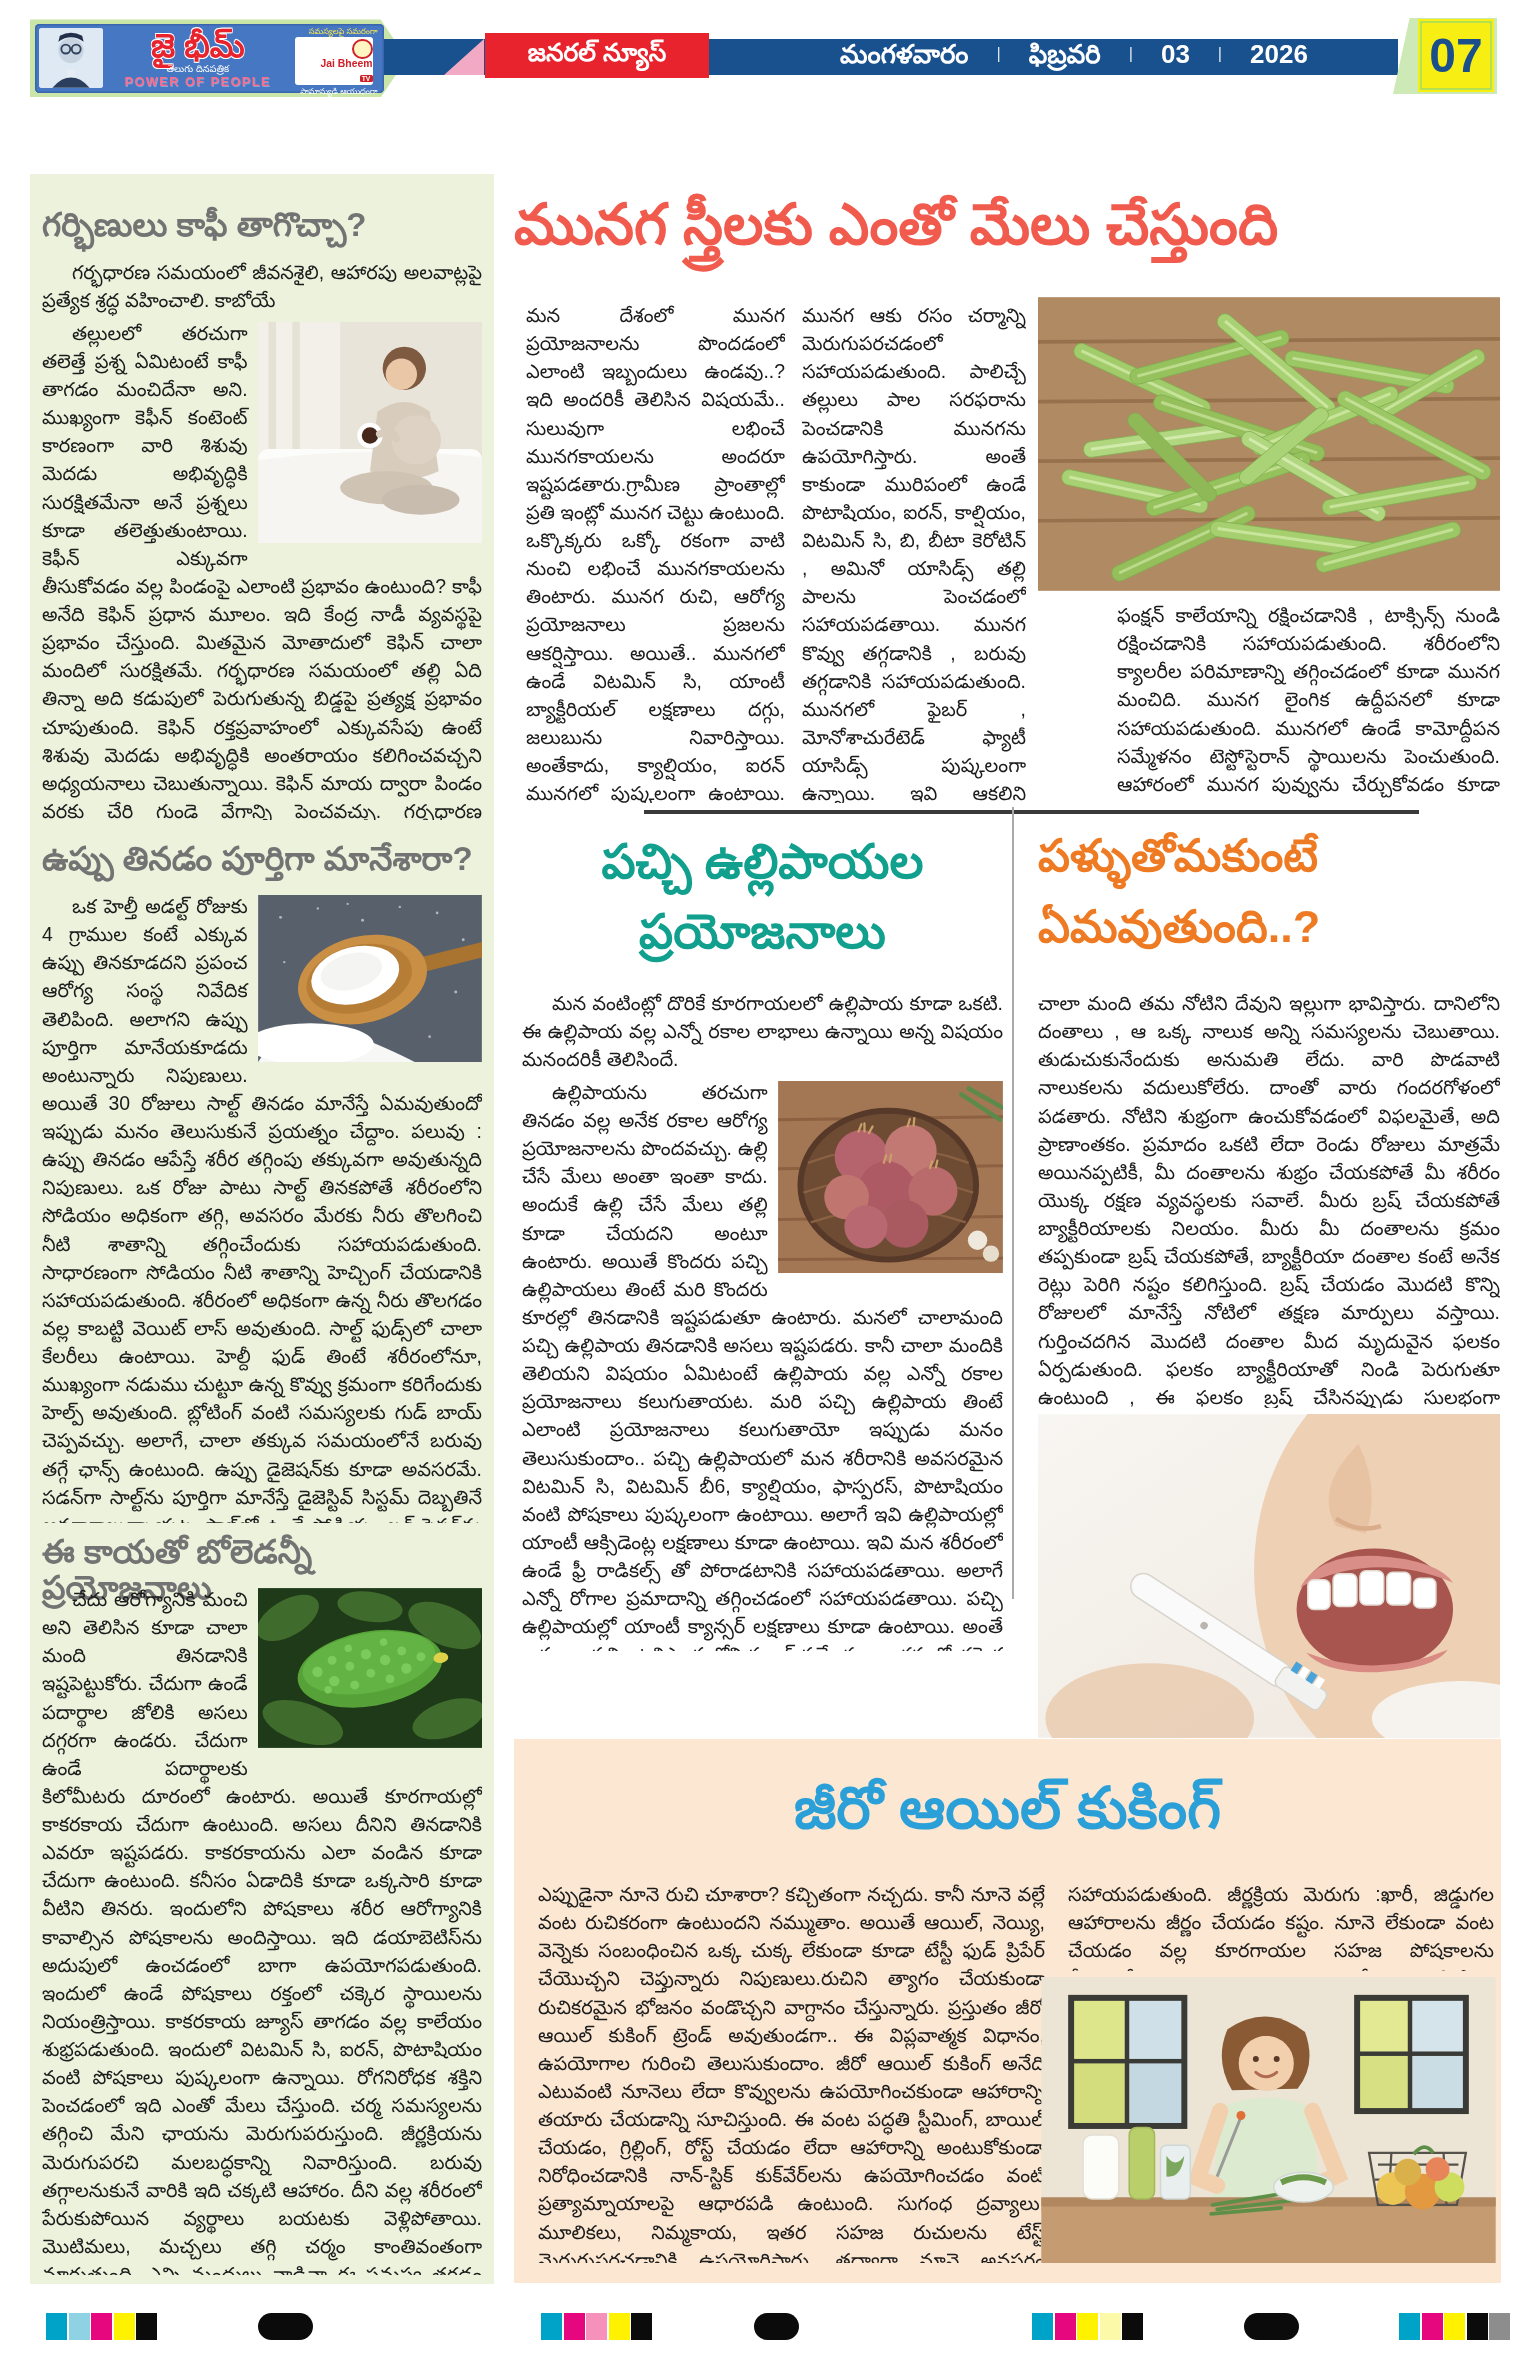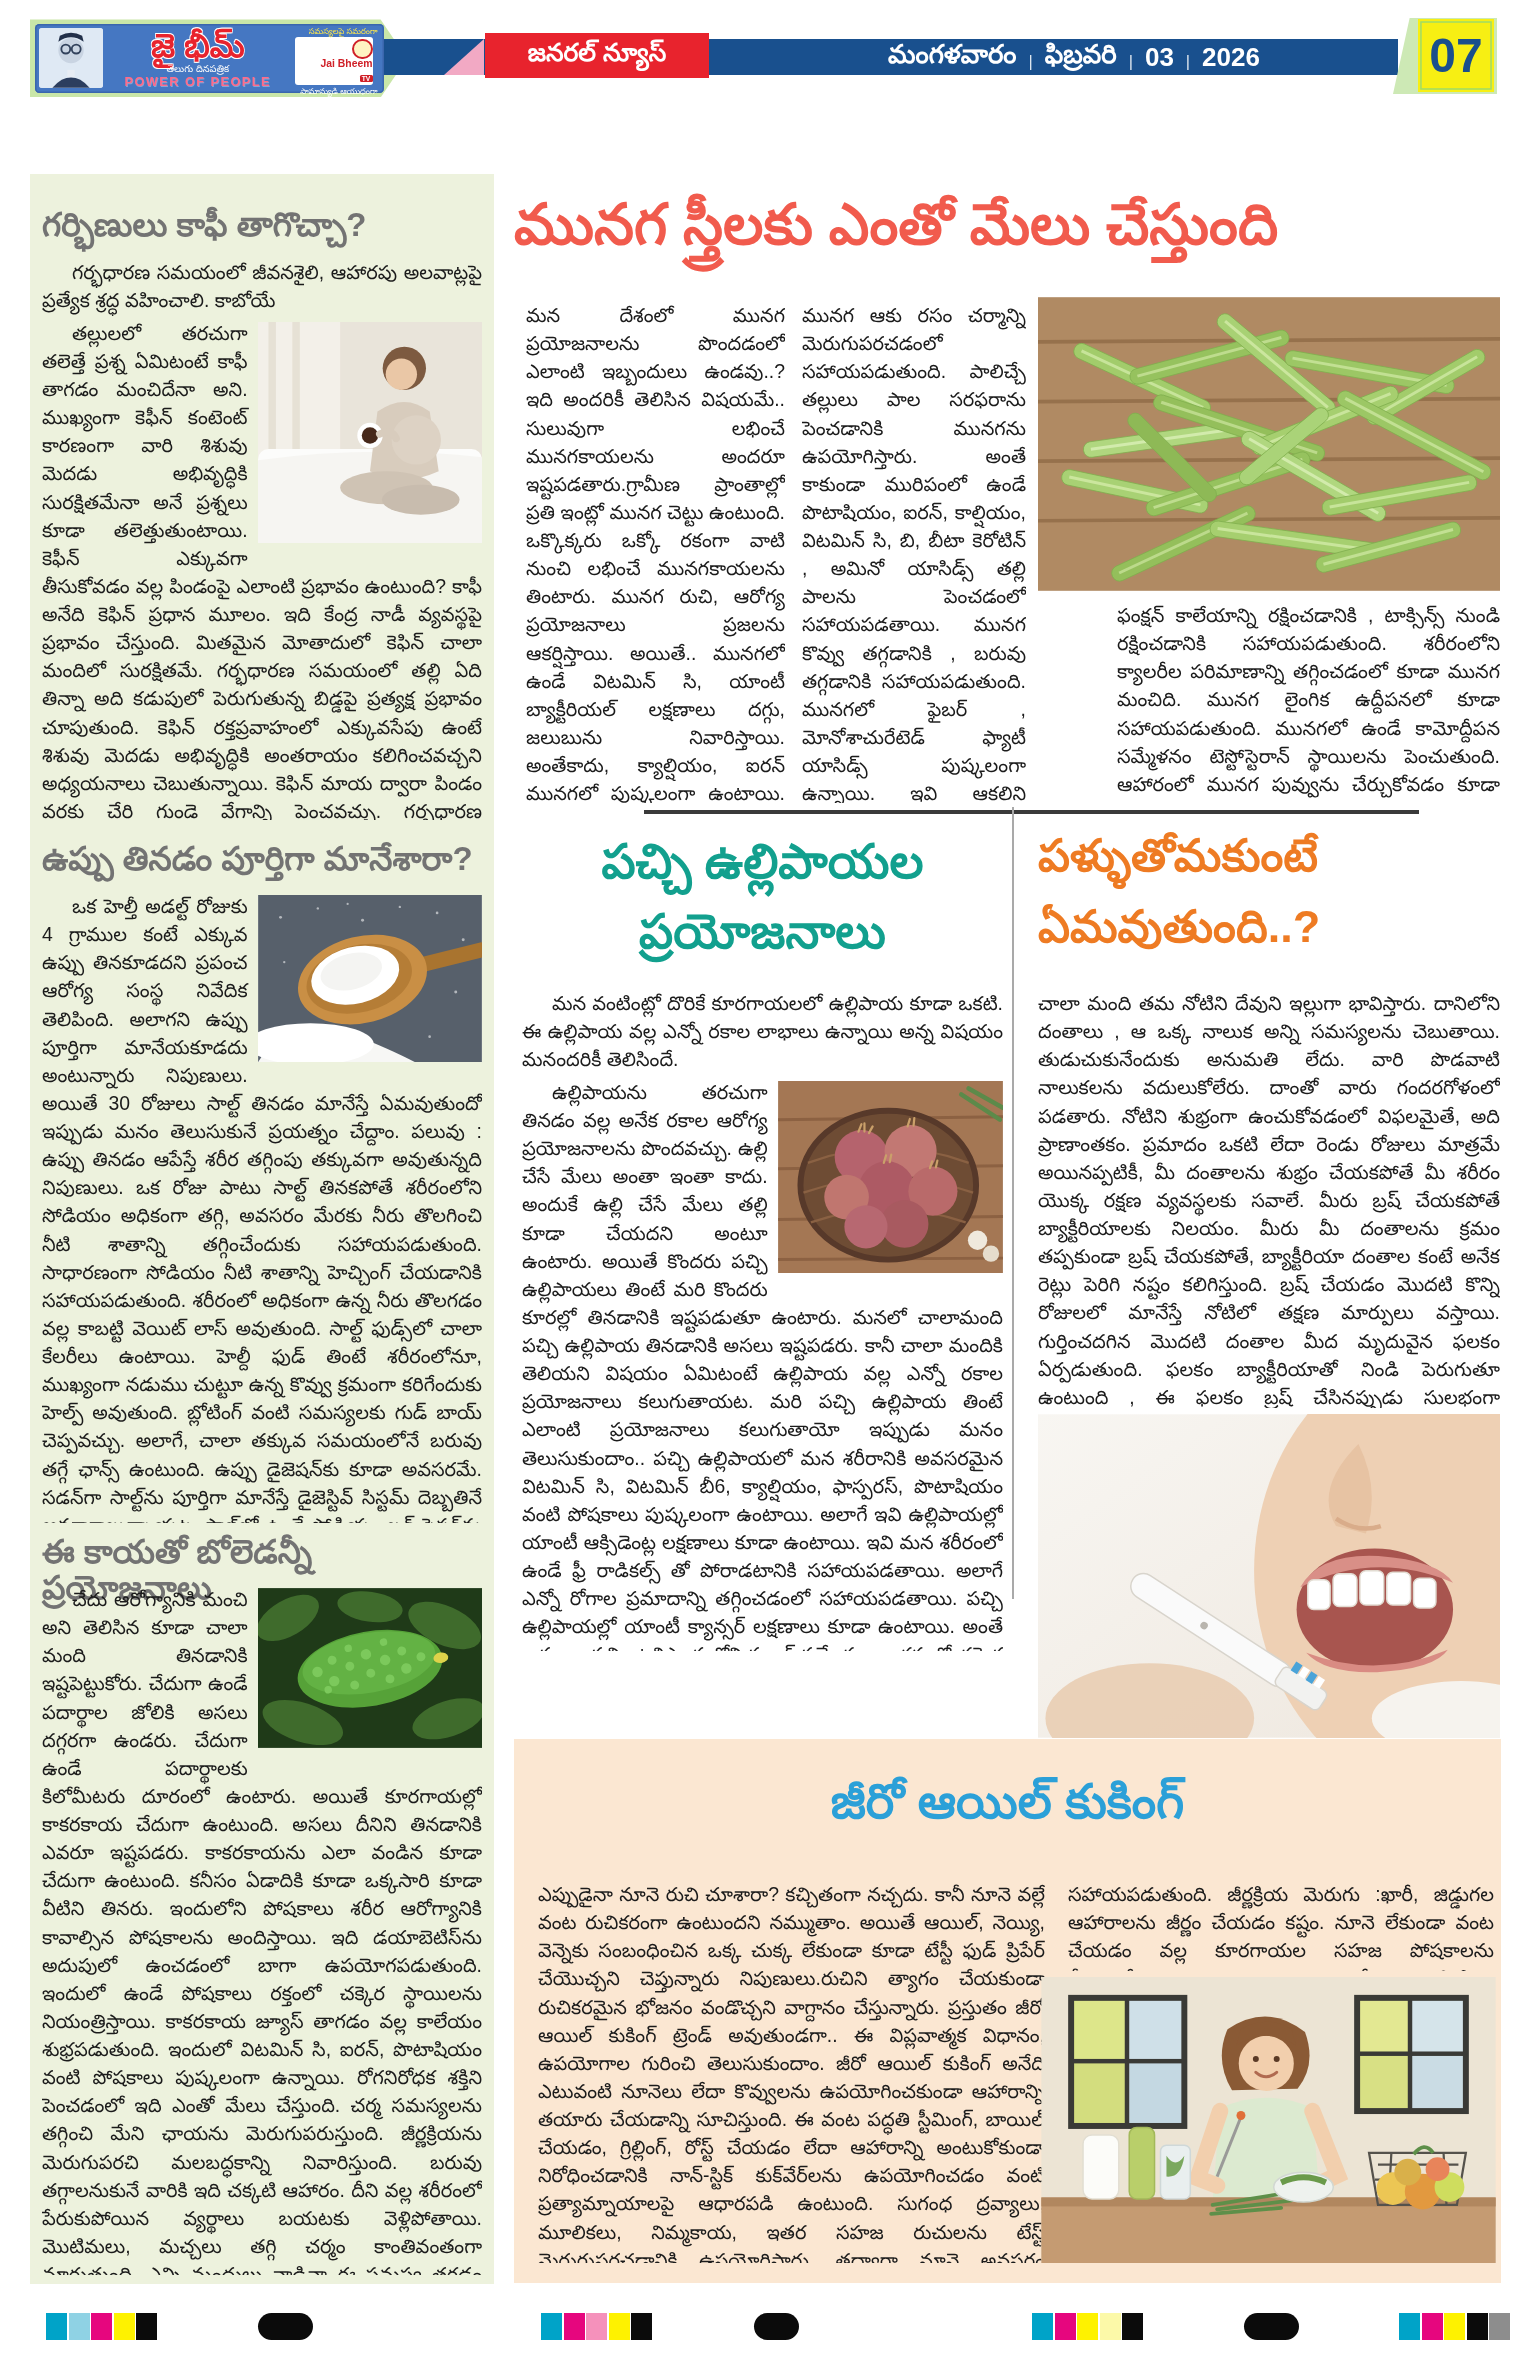--- a/index.html
+++ b/index.html
@@ -27,22 +27,22 @@
   .tv-name{display:block;font-size:10.4px;font-weight:bold;color:#d02028;line-height:1;}
   .tv-lbl{display:inline-block;font-size:6.7px;font-weight:bold;color:#ffffff;background:#d02028;
     padding:0 2.2px;border-radius:1.5px;}
   .mast-bottom-tag{font-size:8.2px;color:#ffffff;line-height:1.1;}
   .strip{left:384px;top:39px;width:1014px;height:36px;background:#19508e;}
   .pink-tri{left:444px;top:39px;width:40px;height:36px;background:#f2a9c4;
     clip-path:polygon(100% 0,100% 100%,0 100%);}
   .section-box{left:485px;top:33px;width:224px;height:45px;background:#e8232d;
     display:flex;align-items:center;justify-content:center;}
   .section-box span{color:#ffffff;font-size:25px;font-weight:bold;}
-  .date-line{left:813px;top:39px;width:522px;height:36px;display:flex;align-items:center;justify-content:center;
-    color:#ffffff;font-size:26px;font-weight:bold;gap:12px;}
+  .date-line{left:813px;top:39px;width:522px;height:36px;display:flex;align-items:flex-start;justify-content:center;
+    color:#ffffff;font-size:26px;font-weight:bold;gap:28px;}
   .date-line .sep{font-weight:normal;font-size:16.4px;opacity:.85;position:relative;top:4.5px;}
   .pn-green{left:1393px;top:18px;width:104px;height:76px;background:#cde9b5;
     clip-path:polygon(16% 0,100% 0,100% 100%,0 100%);}
   .pn-yellow{left:1418px;top:19.4px;width:76px;height:73px;background:#f7ef13;
     display:flex;align-items:center;justify-content:center;box-shadow:inset 0 0 0 2.2px #f7ef13,inset 0 0 0 3.7px #9edc6a;}
   .pn-yellow div{font-size:48px;font-weight:bold;color:#1a4f8c;}
 
   
   .left-panel{left:30px;top:174px;width:464px;height:2110px;background:#edf2dd;}
   .lhead{width:440px;left:42px;text-align:left;font-weight:bold;font-size:33px;color:#737373;line-height:1.1;}
@@ -56,21 +56,21 @@
   .mcol{font-size:19.4px;line-height:1.45;color:#1b1b1b;text-align:justify;overflow:hidden;}
   .divider-h{left:644px;top:810px;width:775px;height:3.7px;background:#3a3a3a;}
   .divider-v{left:1012px;top:807px;width:2.2px;height:792px;background:#a9a9a9;}
 
   
   .onion-head{left:522px;width:481px;text-align:center;font-size:48px;font-weight:bold;color:#12a08e;line-height:1;}
   .teeth-head{left:1038px;width:462px;text-align:left;font-size:45px;font-weight:bold;color:#ee7b23;line-height:1;}
 
   
   .peach{left:514px;top:1739px;width:987px;height:544px;background:#fbe7d2;}
-  .zero-head{left:514px;top:1774px;width:987px;text-align:center;font-size:48px;font-weight:bold;color:#2ba0d8;}
+  .zero-head{left:514px;top:1774px;width:987px;text-align:center;font-size:58px;font-weight:bold;color:#2ba0d8;}
 
   
   .reg{top:2313px;height:27px;display:flex;gap:1.5px;}
   .reg div{width:21px;height:27px;}
   .blob{top:2313px;height:27px;background:#0b0b0b;border-radius:13.4px;}
   .c-cyan{background:#00a3c8;}.c-lblue{background:#8fd2e4;}.c-mag{background:#e6067e;}
   .c-yel{background:#fef200;}.c-blk{background:#0b0b0b;}.c-pink{background:#f591bb;}
   .c-pyel{background:#fcf9a8;}.c-gray{background:#8d8d8d;}
 </style>
 </head>

